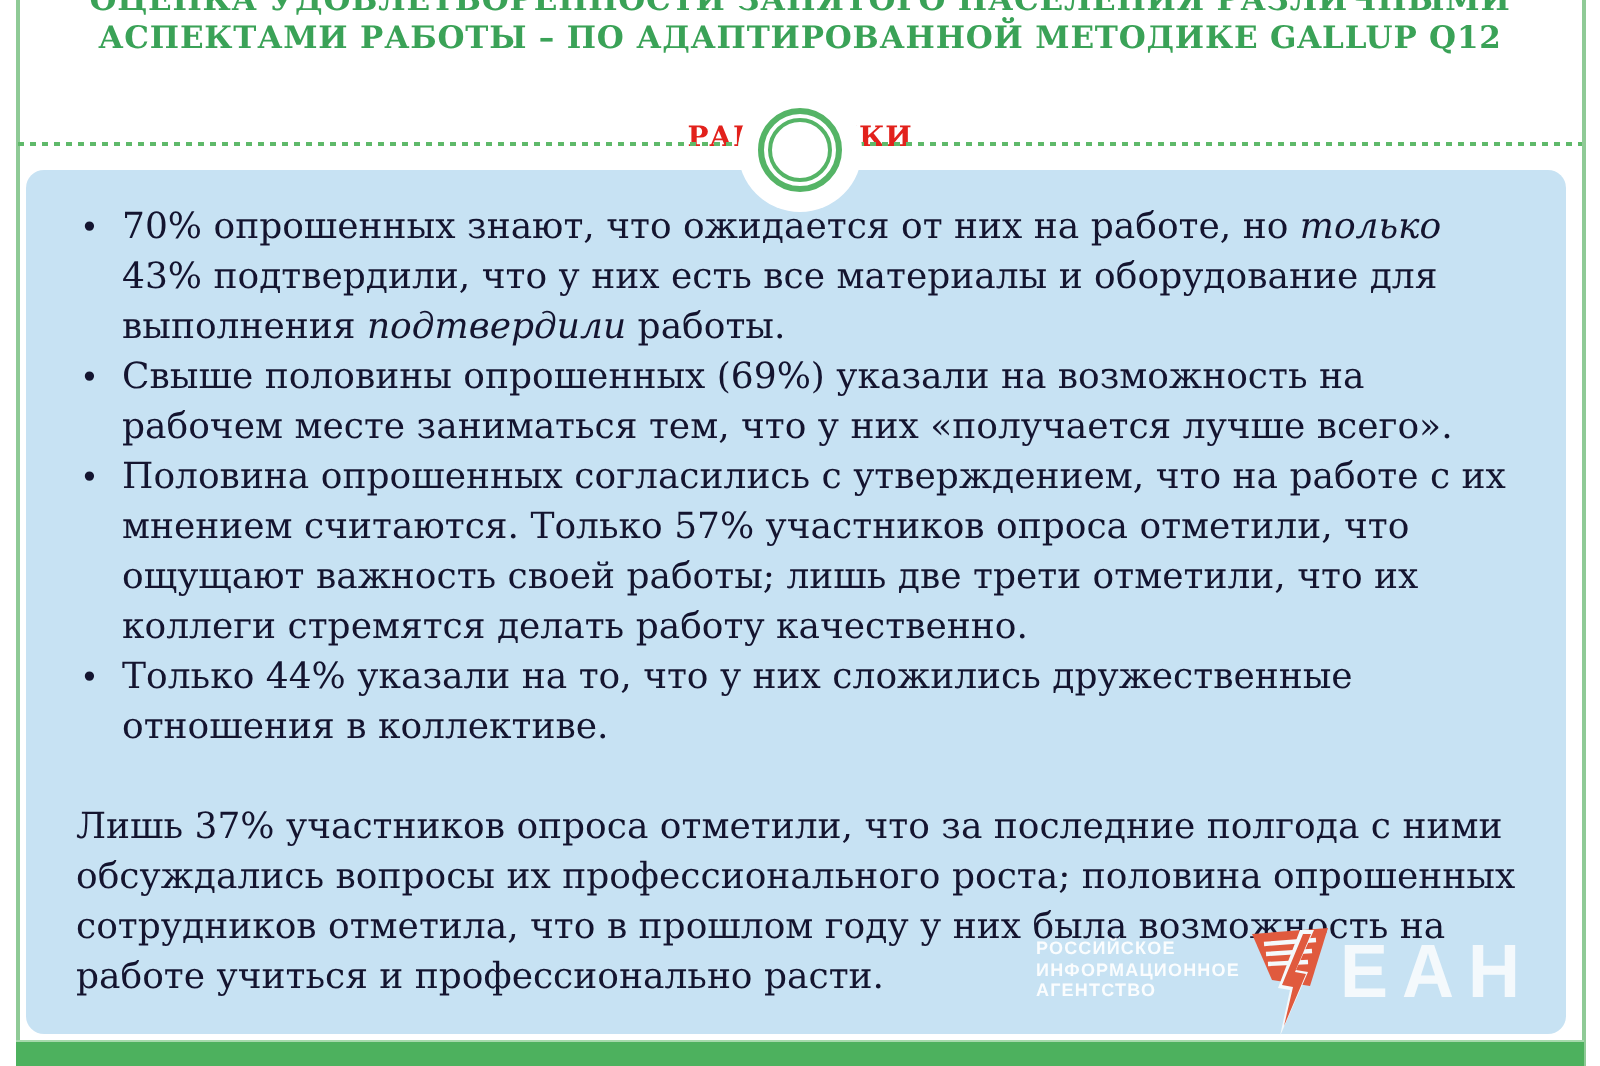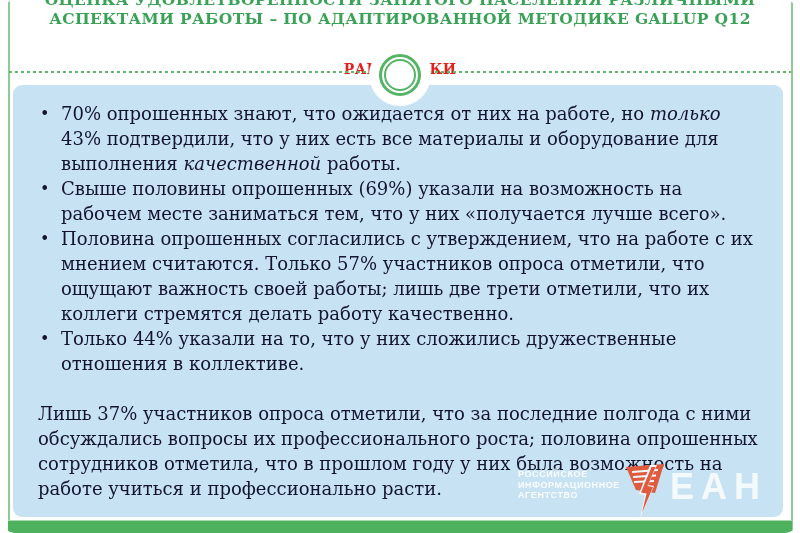--- a/index.html
+++ b/index.html
@@ -3,21 +3,21 @@
 <meta charset="utf-8">
 <style>
   :root{
     --titleGreen:#3aa257; --titleRed:#e2211c; --dashGreen:#5fb96a;
     --ringGreen:#55b466; --panelBlue:#c7e2f3; --textDark:#14142f;
     --barGreen:#4db15e; --edgeGreen:#8fca96; --logoRed:#e05a3e; --logoWhite:#f4f9fc;
   }
   html,body{margin:0;padding:0;}
   body{width:800px;height:533px;background:#ffffff;overflow:hidden;
        font-family:"DejaVu Serif", serif;}
-  .slide{position:relative;width:800px;height:533px;background:#fff;overflow:hidden;border-radius:16px;}
+  .slide{position:relative;width:800px;height:533px;background:#fff;overflow:hidden;}
 
   .edge{position:absolute;top:0;bottom:0;width:2px;background:var(--edgeGreen);}
   .edge.left{left:8px;}
   .edge.right{left:791px;}
 
   .title{position:absolute;top:-10px;left:30px;right:30px;text-align:center;
          font-weight:bold;font-size:15.5px;line-height:19px;letter-spacing:.4px;
          color:var(--titleGreen);}
   .title .t3{color:var(--titleRed);font-size:14px;margin-top:32px;}
 
@@ -64,21 +64,21 @@
     <div class="t1">ОЦЕНКА УДОВЛЕТВОРЕННОСТИ ЗАНЯТОГО НАСЕЛЕНИЯ РАЗЛИЧНЫМИ</div>
     <div class="t2">АСПЕКТАМИ РАБОТЫ – ПО АДАПТИРОВАННОЙ МЕТОДИКЕ GALLUP Q12</div>
     <div class="t3">РАБОТНИКИ</div>
   </div>
 
   <div class="dash-line"></div>
   <div class="ornament-circle"></div>
 
   <div class="panel">
     <ul class="bullets" id="bullet-list">
-        <li><span>70% опрошенных знают, что ожидается от них на работе, но </span><em>только</em><span> 43% подтвердили, что у них есть все материалы и оборудование для выполнения </span><em>качественной</em><span> работы.</span></li>
+        <li><span>70% опрошенных знают, что ожидается от них на работе, но </span><em>только</em><span> 43% подтвердили, что у них есть все материалы и оборудование для выполнения </span><em>подтвердили</em><span> работы.</span></li>
         <li><span>Свыше половины опрошенных (69%) указали на возможность на рабочем месте заниматься тем, что у них «получается лучше всего».</span></li>
         <li><span>Половина опрошенных согласились с утверждением, что на работе с их мнением считаются. Только 57% участников опроса отметили, что ощущают важность своей работы; лишь две трети отметили, что их коллеги стремятся делать работу качественно.</span></li>
         <li><span>Только 44% указали на то, что у них сложились дружественные отношения в коллективе.</span></li>
       </ul>
     <p class="para">Лишь 37% участников опроса отметили, что за последние полгода с ними обсуждались вопросы их профессионального роста; половина опрошенных сотрудников отметила, что в прошлом году у них была возможность на работе учиться и профессионально расти.</p>
 
     <div class="logo">
       <div class="agency">
         <div>РОССИЙСКОЕ</div>
         <div>ИНФОРМАЦИОННОЕ</div>

